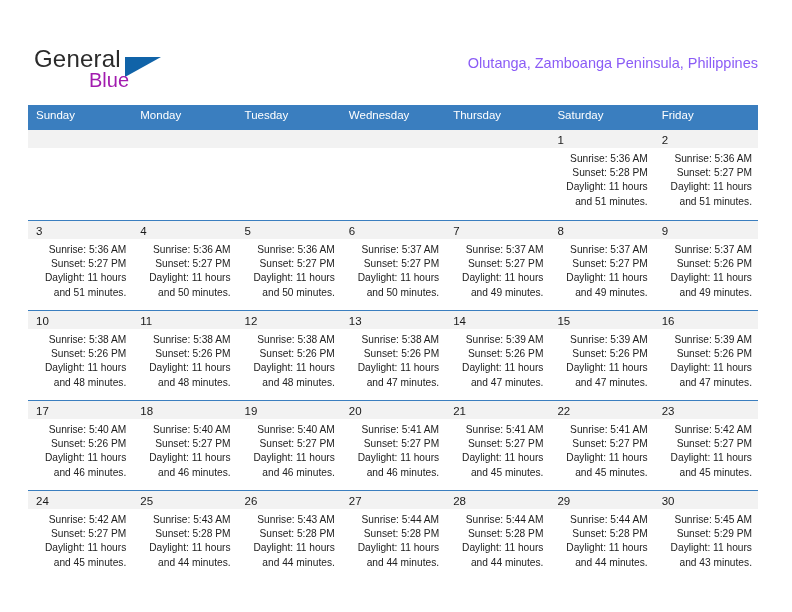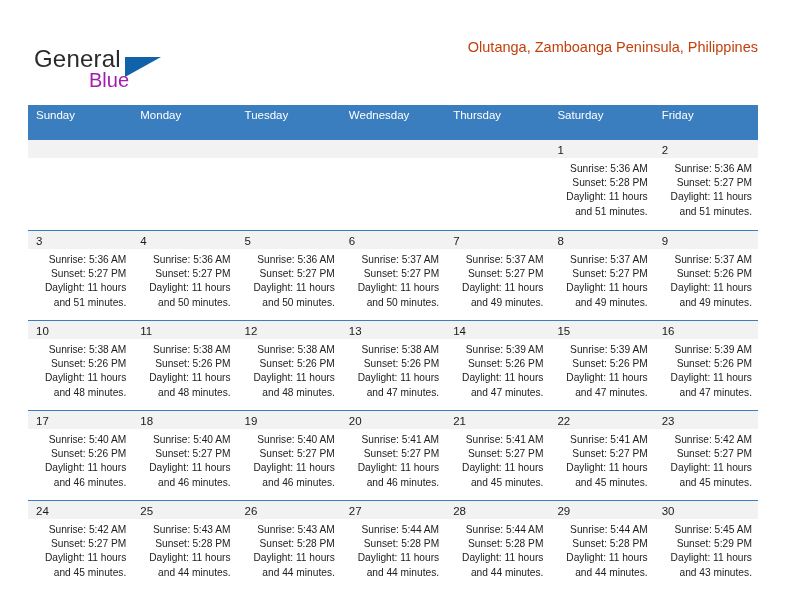--- a/index.html
+++ b/index.html
@@ -71,37 +71,37 @@
     text-align: right;
   }
   .cal-title {
     font-size: 27px;
     color: #222222;
     line-height: 32px;
     white-space: nowrap;
   }
   .cal-subtitle {
     font-size: 14.5px;
-    color: #c2410c;
+    color: #8b5cf6;
     line-height: 22px;
-    margin-top: 8px;
+    margin-top: 24px;
     white-space: nowrap;
   }
 
   
   .calendar {
     position: absolute;
     left: 28px;
     top: 105px;
     width: 730px;
   }
   .weekdays {
     display: flex;
     background: #3a7ebf;
-    height: 35px;
+    height: 25px;
   }
   .weekday {
     flex: 1 1 0;
     color: #ffffff;
     font-size: 11.5px;
     line-height: 21px;
     padding-left: 8px;
     box-sizing: border-box;
     white-space: nowrap;
     overflow: hidden;

